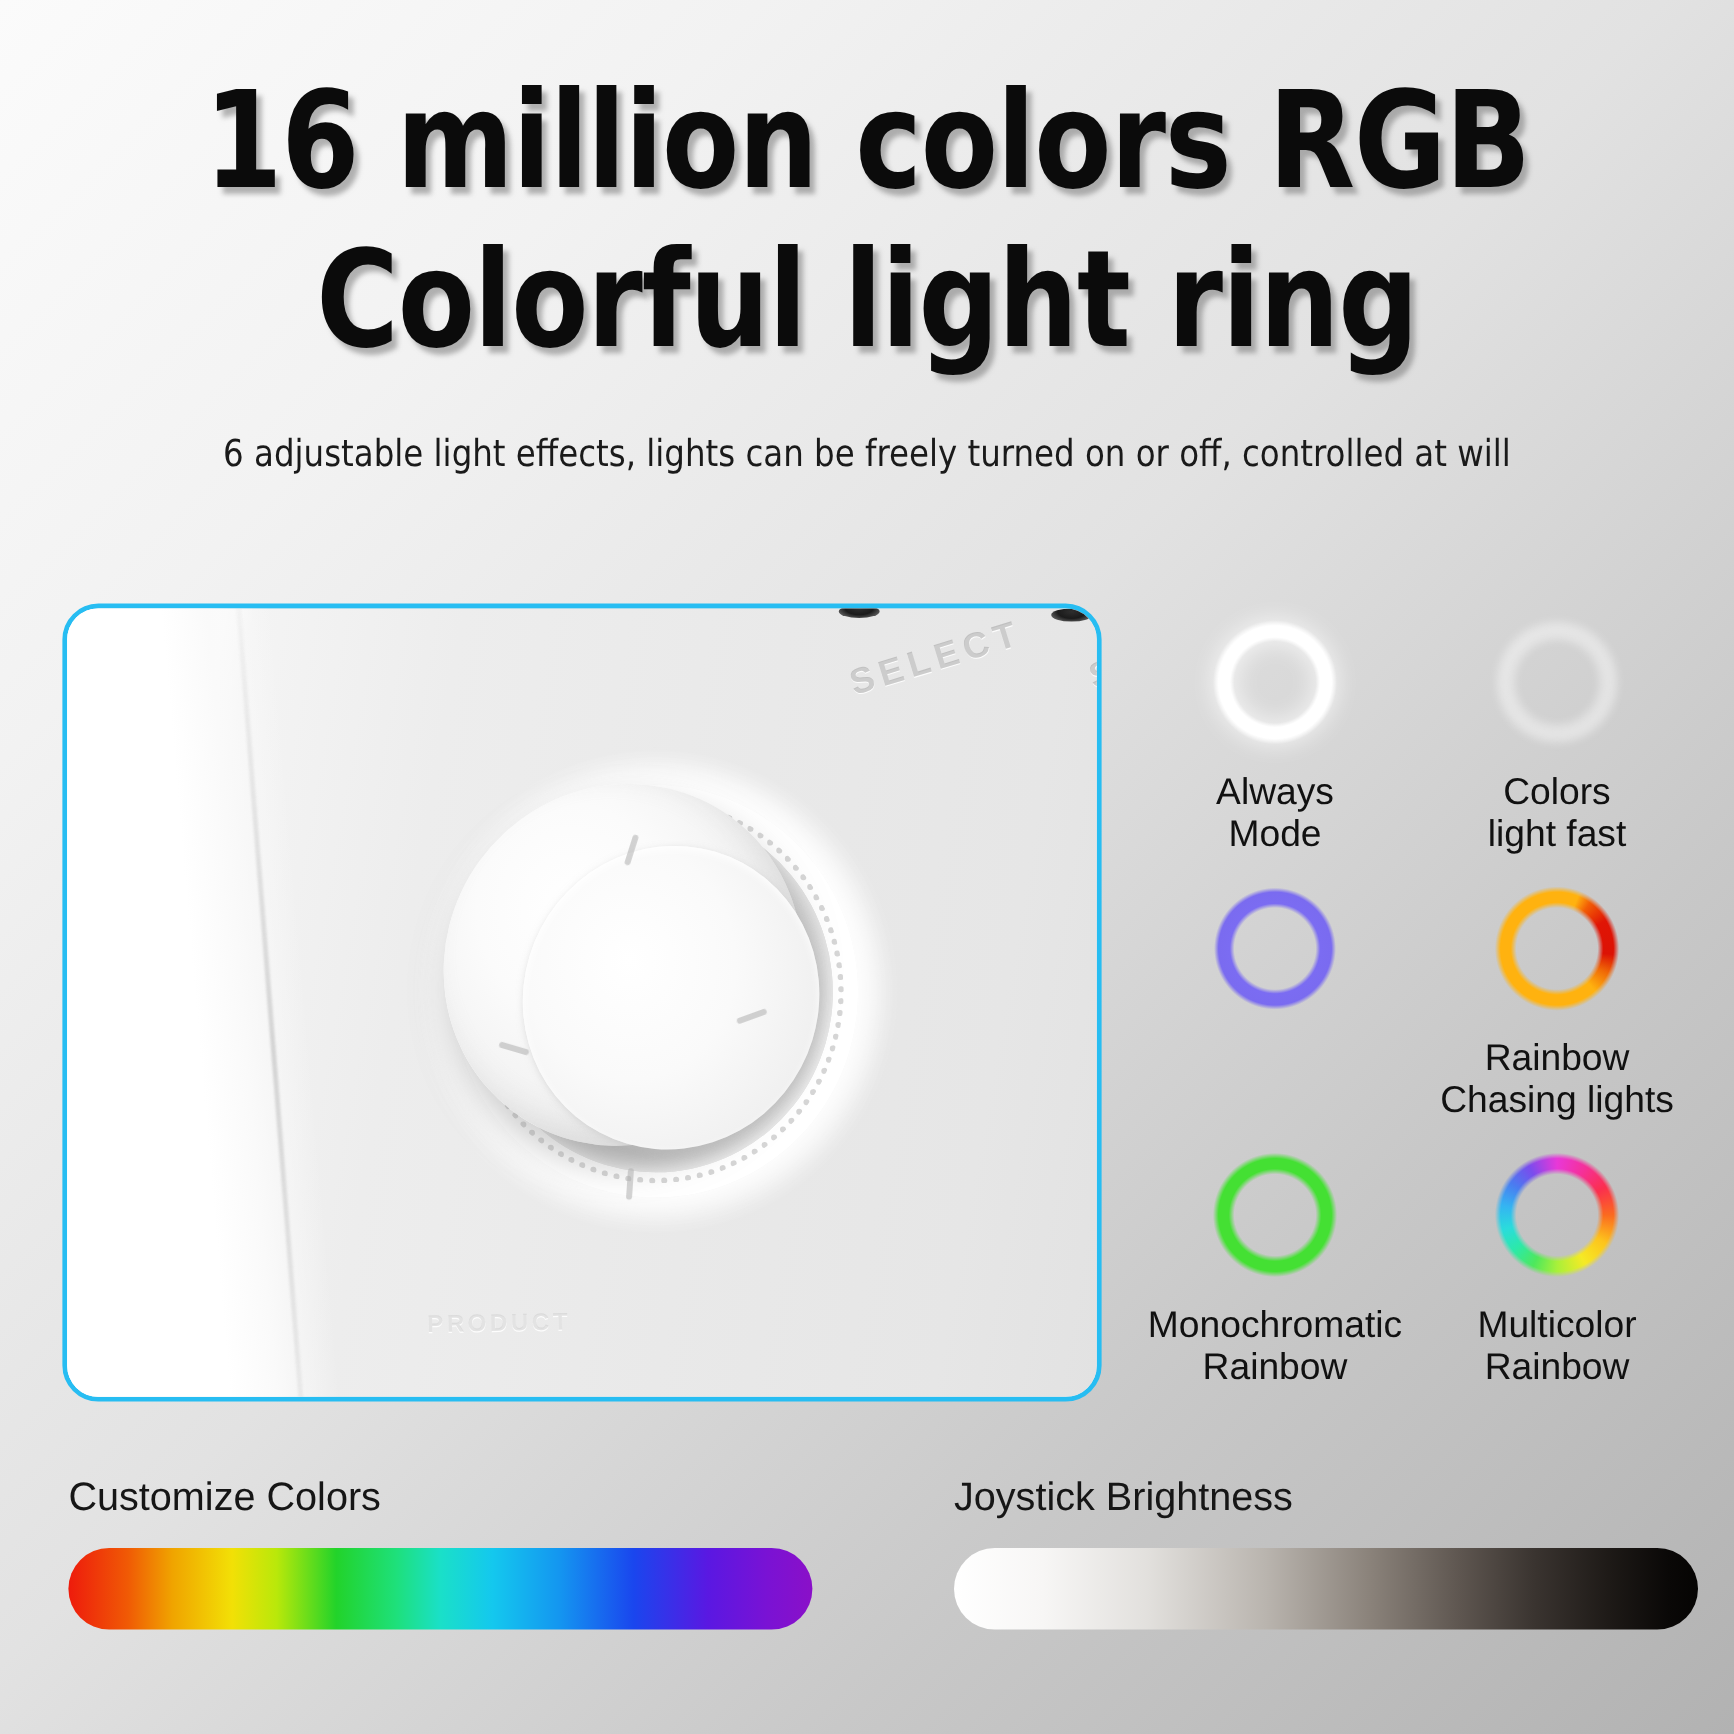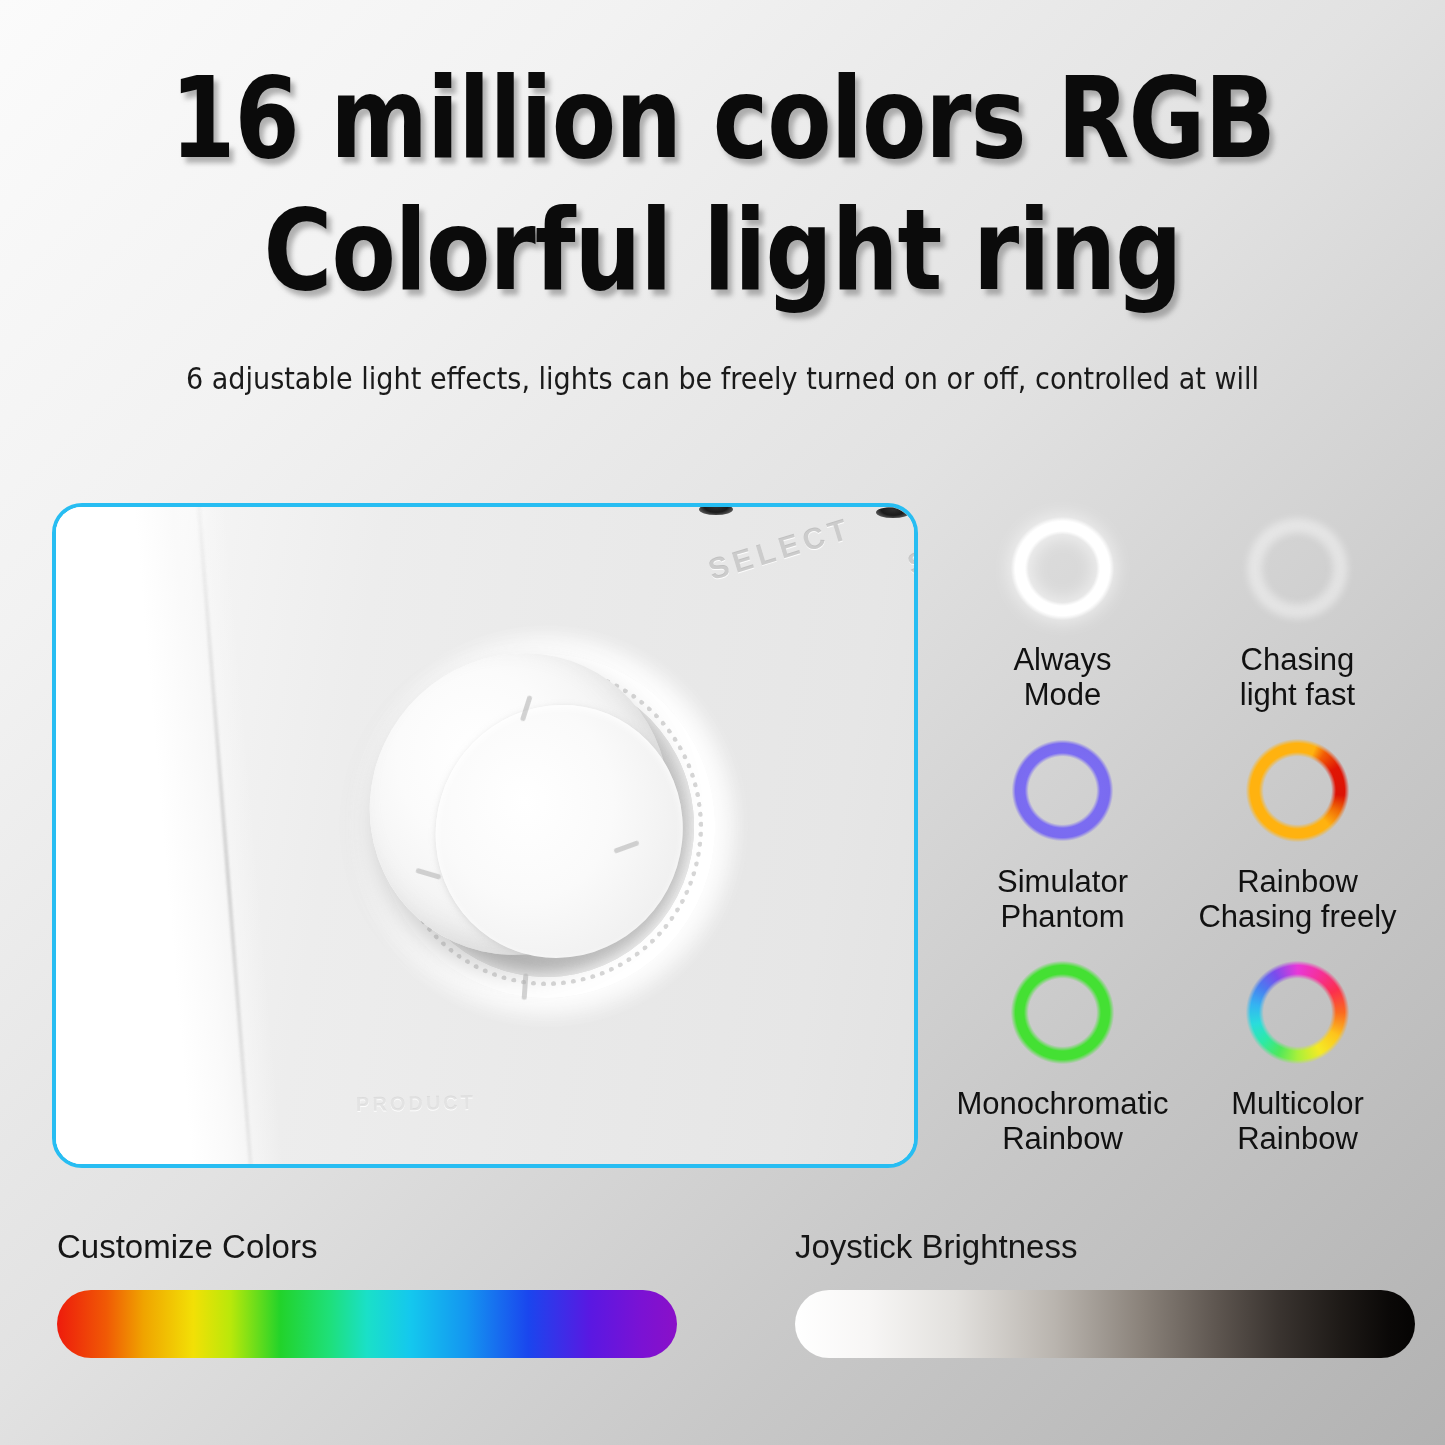--- a/index.html
+++ b/index.html
@@ -307,42 +307,38 @@
       <span class="ln">Always</span>
       <span class="ln">Mode</span>
     </div>
   </div>
 
   <div class="mode-cell">
     <div class="ring-box">
       <div class="ring breath"></div>
     </div>
     <div class="mode-label">
-      <span class="ln">Chasing</span>
+      <span class="ln">Colors</span>
       <span class="ln">light fast</span>
     </div>
   </div>
 
   <div class="mode-cell">
     <div class="ring-box">
       <div class="ring phantom"></div>
     </div>
-    <div class="mode-label">
-      <span class="ln">Simulator</span>
-      <span class="ln">Phantom</span>
-    </div>
   </div>
 
   <div class="mode-cell">
     <div class="ring-box">
       <div class="ring joystick"></div>
     </div>
     <div class="mode-label">
       <span class="ln">Rainbow</span>
-      <span class="ln">Chasing freely</span>
+      <span class="ln">Chasing lights</span>
     </div>
   </div>
 
   <div class="mode-cell">
     <div class="ring-box">
       <div class="ring mono"></div>
     </div>
     <div class="mode-label">
       <span class="ln">Monochromatic</span>
       <span class="ln">Rainbow</span>

